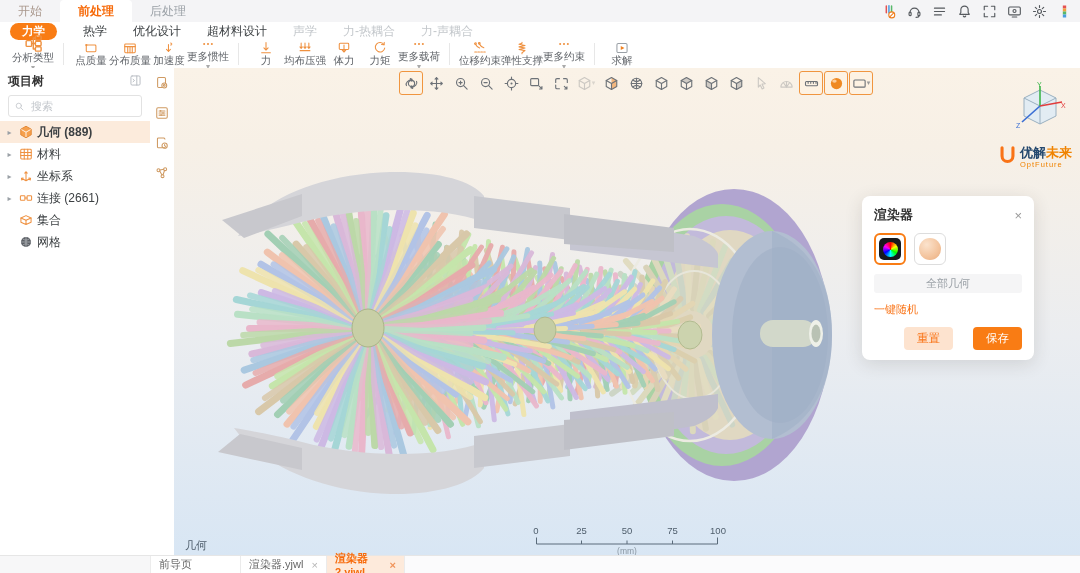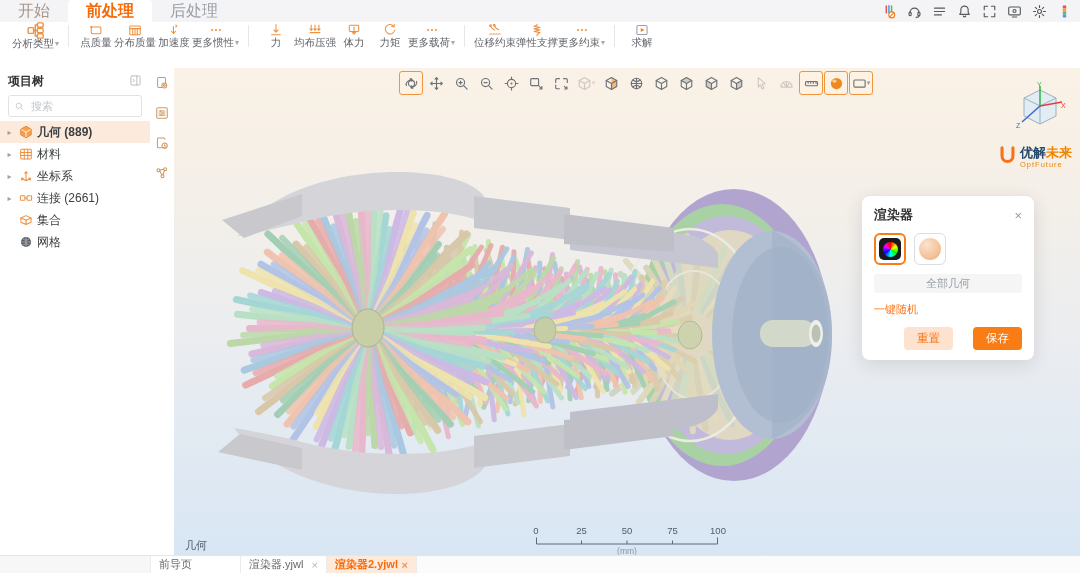--- a/index.html
+++ b/index.html
@@ -1,39 +1,39 @@
 <!DOCTYPE html>
 <html><head>
 <meta charset="utf-8">
 <style>
   html,body{margin:0;padding:0;background:#fff;}
   body{width:1080px;height:573px;overflow:hidden;font-family:"Liberation Sans","DejaVu Sans",sans-serif;font-size:12px;color:#333;position:relative;}
   .app{position:absolute;inset:0;}
   
   .topbar{height:22px;background:#f4f4f6;display:flex;align-items:stretch;position:relative;}
-  .top-tab{padding:4px 18px;display:flex;align-items:center;font-size:16px;color:#a9978c;cursor:default;}
+  .top-tab{padding:4px 18px;display:flex;align-items:center;font-size:12px;color:#a9978c;cursor:default;}
   .top-tab.dim{color:#9aa0a6;}
   .top-tab.active{background:#fff;color:#f76b0b;font-weight:bold;border-radius:4px 4px 0 0;}
   .topbar-icons{position:absolute;right:8px;top:0;height:22px;display:flex;align-items:center;gap:9px;color:#55595e;}
   .tri{width:16px;height:16px;display:flex;align-items:center;justify-content:center;}
   .tri svg{width:15px;height:15px;}
   
   .tabs2{height:18px;background:#fff;display:flex;align-items:center;padding-left:10px;gap:26px;}
   .rtab{font-size:12px;color:#3c4043;}
   .rtab.pill{background:#f97c14;color:#fff;font-weight:bold;font-size:11.5px;padding:1px 12px;border-radius:9px;}
   .rtab.disabled{color:#c3c7cb;}
   
   .ribbon{height:28px;background:#fff;display:flex;align-items:center;padding-left:12px;}
   .rb{display:flex;flex-direction:column;align-items:center;justify-content:center;min-width:36px;height:27px;font-size:10.5px;color:#5f6368;line-height:1.1;cursor:default;}
   .rb .ic{height:14px;display:flex;align-items:center;justify-content:center;}
   .rb .ic svg{width:14px;height:14px;}
   .rb.big .ic svg{width:19px;height:19px;}
   .rb.big .ic{height:16px;}
   .ic-or{color:#ef9140;}
-  .lblrow{display:flex;align-items:center;gap:1px;}
+  .lblrow{display:flex;align-items:center;gap:1px;flex-direction:column;}
   .caret{font-size:8px;color:#aaa;line-height:1;}
   .divider{width:1px;height:22px;background:#e7e7e7;margin:0 9px;}
   
   .sidebar{position:absolute;top:68px;left:0;width:150px;bottom:17px;background:#fff;border-right:1px solid #ececec;}
   .sb-head{display:flex;align-items:center;justify-content:space-between;padding:5px 8px 3px 8px;}
   .sb-title{font-weight:bold;font-size:12px;color:#333;}
   .sb-head .ic svg{width:13px;height:13px;color:#b7bcc2;}
   .search{margin:2px 8px 4px 8px;height:20px;border:1px solid #e2e2e2;border-radius:3px;display:flex;align-items:center;padding:0 5px;gap:4px;color:#c2c6cb;justify-content:space-between;}
   .search svg{width:11px;height:11px;flex:none;}
   .search input{border:none;outline:none;flex:1;min-width:0;font-size:11px;font-family:inherit;color:#555;background:transparent;}
@@ -162,20 +162,29 @@
           <svg viewBox="0 0 16 16">
             <rect x="6.2" y="1.6" width="3.6" height="3.2" fill="#e45252"></rect>
             <rect x="6.2" y="4.8" width="3.6" height="3.2" fill="#f0a13c"></rect>
             <rect x="6.2" y="8" width="3.6" height="3.2" fill="#57b86a"></rect>
             <rect x="6.2" y="11.2" width="3.6" height="3.2" fill="#4a9de0"></rect>
           </svg>
         </span>
       </div>
   </div>
 
+  <div class="tabs2">
+    <span class="rtab pill">力学</span>
+    <span class="rtab">热学</span>
+    <span class="rtab">优化设计</span>
+    <span class="rtab">超材料设计</span>
+    <span class="rtab disabled">声学</span>
+    <span class="rtab disabled">力-热耦合</span>
+    <span class="rtab disabled">力-声耦合</span>
+  </div>
 
   <div class="ribbon">
     <div class="rb big">
       <span class="ic ic-or">
           <svg viewBox="0 0 16 16" fill="none" stroke="currentColor" stroke-width="1.2" stroke-linecap="round" stroke-linejoin="round">
             <rect x="1.8" y="5.6" width="4.6" height="4.8" rx="0.8"></rect>
             <rect x="9.6" y="1.6" width="4.8" height="3.6" rx="0.8"></rect>
             <rect x="9.6" y="6.2" width="4.8" height="3.6" rx="0.8"></rect>
             <rect x="9.6" y="10.8" width="4.8" height="3.6" rx="0.8"></rect>
             <path d="M6.4 8h1.4M7.8 3.4v9.2M7.8 3.4h1.8M7.8 8h1.8M7.8 12.6h1.8"></path>
@@ -1158,19 +1167,19 @@
 
   <div class="bottombar">
     <div class="bspacer"></div>
     <div class="btab" style="width:90px">
       <span>前导页</span>
     </div>
     <div class="btab" style="width:86px">
       <span>渲染器.yjwl</span>
         <span class="x">×</span>
     </div>
-    <div class="btab active" style="width:90px">
+    <div class="btab active" style="width:78px">
       <span>渲染器2.yjwl</span>
         <span class="x">×</span>
     </div>
   </div>
 
 </div>
 
 </body></html>

